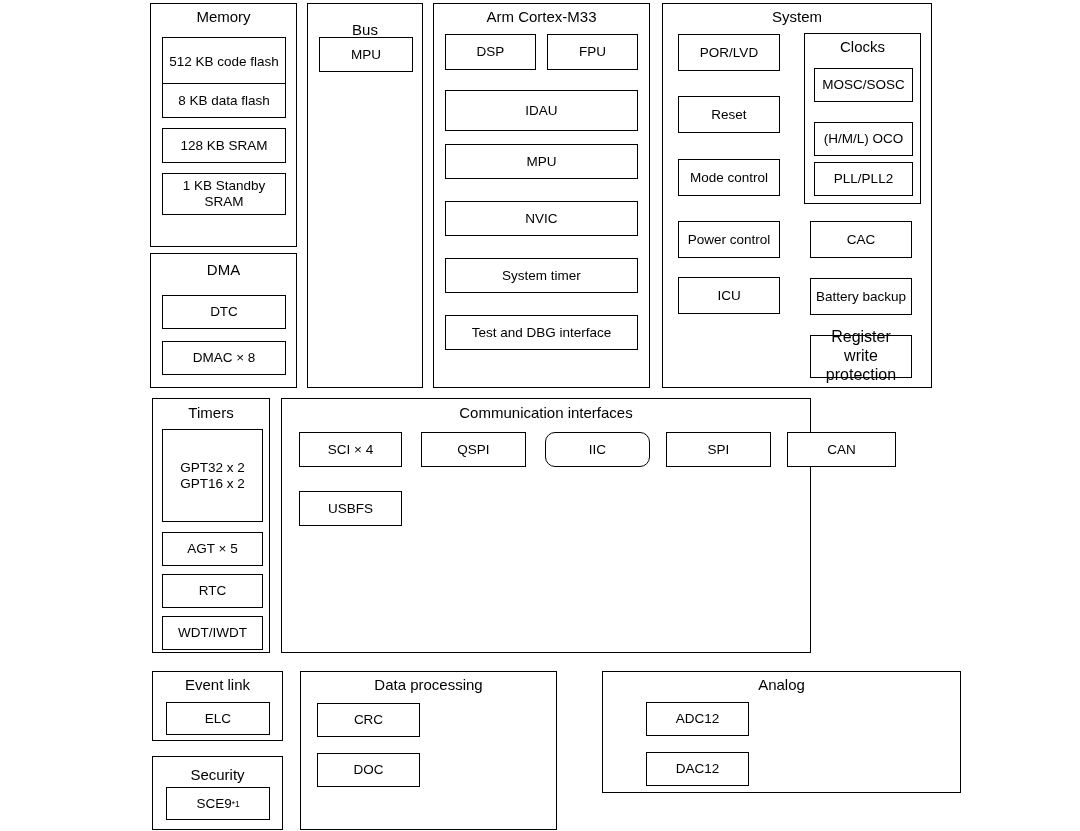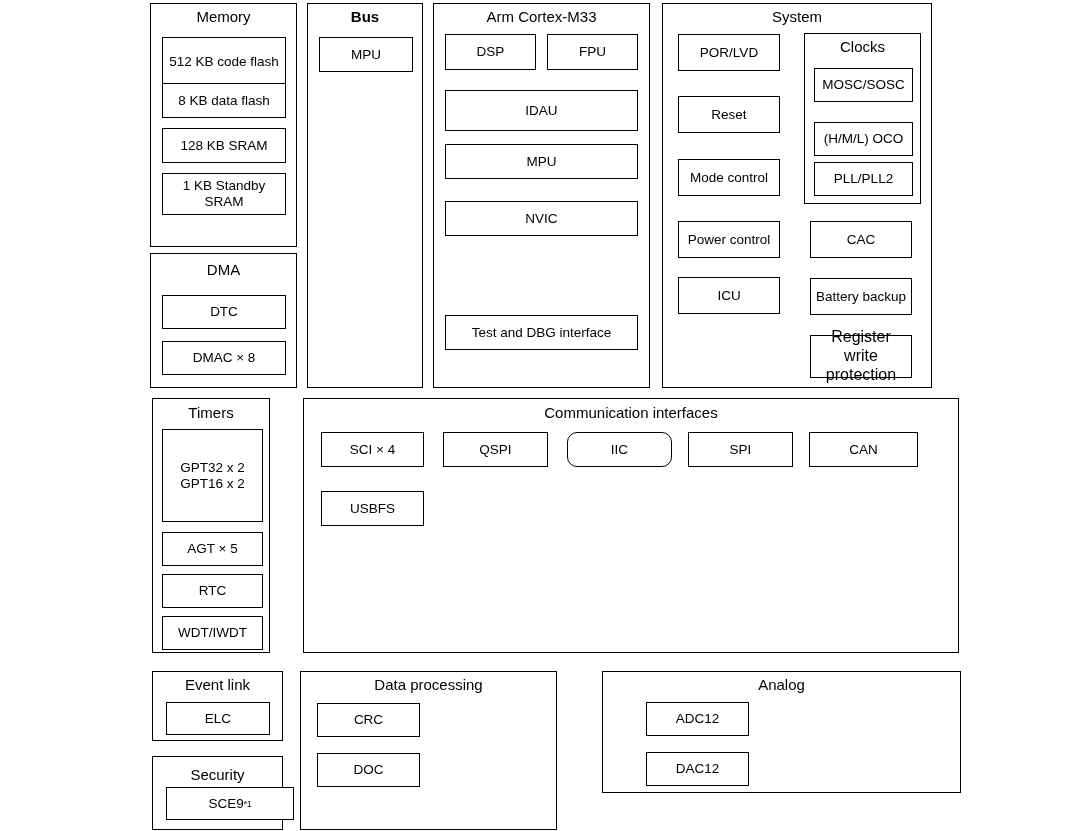--- a/index.html
+++ b/index.html
@@ -83,31 +83,32 @@
 SRAM</div>
   </div>
 
   <div class="panel" style="left:150px; top:253px; width:147px; height:135px;">
     <div class="panel-title" style="top:8px;">DMA</div>
     <div class="block" style="left:11px; top:41px; width:124px; height:34px;">DTC</div>
     <div class="block" style="left:11px; top:87px; width:124px; height:34px;">DMAC × 8</div>
   </div>
 
   <div class="panel" style="left:307px; top:3px; width:116px; height:385px;">
-    <div class="panel-title" style="top:5px;font-weight:bold;">Bus</div>
+    <div class="panel-title" style="top:18px;">Bus</div>
     <div class="block" style="left:11px; top:33px; width:94px; height:35px;">MPU</div>
   </div>
 
   <div class="panel" style="left:433px; top:3px; width:217px; height:385px;">
     <div class="panel-title" style="top:5px;">Arm Cortex-M33</div>
     <div class="block" style="left:11px; top:30px; width:91px; height:36px;">DSP</div>
     <div class="block" style="left:113px; top:30px; width:91px; height:36px;">FPU</div>
     <div class="block" style="left:11px; top:86px; width:193px; height:41px;">IDAU</div>
     <div class="block" style="left:11px; top:140px; width:193px; height:35px;">MPU</div>
     <div class="block" style="left:11px; top:197px; width:193px; height:35px;">NVIC</div>
+    <div class="block" style="left:11px; top:254px; width:193px; height:35px;">System timer</div>
     <div class="block" style="left:11px; top:311px; width:193px; height:35px;">Test and DBG interface</div>
   </div>
 
   <div class="panel" style="left:662px; top:3px; width:270px; height:385px;">
     <div class="panel-title" style="top:5px;">System</div>
 
     <div class="block" style="left:15px; top:30px; width:102px; height:37px;">POR/LVD</div>
     <div class="block" style="left:15px; top:92px; width:102px; height:37px;">Reset</div>
     <div class="block" style="left:15px; top:155px; width:102px; height:37px;">Mode control</div>
     <div class="block" style="left:15px; top:217px; width:102px; height:37px;">Power control</div>
@@ -128,38 +129,38 @@
 
   <div class="panel" style="left:152px; top:398px; width:118px; height:255px;">
     <div class="panel-title" style="top:6px;">Timers</div>
     <div class="block" style="left:9px; top:30px; width:101px; height:93px;">GPT32 x 2
 GPT16 x 2</div>
     <div class="block" style="left:9px; top:133px; width:101px; height:34px;">AGT × 5</div>
     <div class="block" style="left:9px; top:175px; width:101px; height:34px;">RTC</div>
     <div class="block" style="left:9px; top:217px; width:101px; height:34px;">WDT/IWDT</div>
   </div>
 
-  <div class="panel" style="left:281px; top:398px; width:656px; height:255px;margin-left:22px;">
+  <div class="panel" style="left:281px; top:398px; width:530px; height:255px;">
     <div class="panel-title" style="top:6px;">Communication interfaces</div>
     <div class="block" style="left:17px; top:33px; width:103px; height:35px;">SCI × 4</div>
     <div class="block" style="left:139px; top:33px; width:105px; height:35px;">QSPI</div>
     <div class="block" style="left:263px; top:33px; width:105px; height:35px;border-radius:10px;">IIC</div>
     <div class="block" style="left:384px; top:33px; width:105px; height:35px;">SPI</div>
     <div class="block" style="left:505px; top:33px; width:109px; height:35px;">CAN</div>
     <div class="block" style="left:17px; top:92px; width:103px; height:35px;">USBFS</div>
   </div>
 
   <div class="panel" style="left:152px; top:671px; width:131px; height:70px;">
     <div class="panel-title" style="top:5px;">Event link</div>
     <div class="block" style="left:13px; top:30px; width:104px; height:33px;">ELC</div>
   </div>
 
   <div class="panel" style="left:152px; top:756px; width:131px; height:74px;">
     <div class="panel-title" style="top:10px;">Security</div>
-    <div class="block" style="left:13px; top:30px; width:128px; height:33px;">
+    <div class="block" style="left:13px; top:30px; width:104px; height:33px;">
       <span>SCE9</span><sup>*1</sup>
     </div>
   </div>
 
   <div class="panel" style="left:300px; top:671px; width:257px; height:159px;">
     <div class="panel-title" style="top:5px;">Data processing</div>
     <div class="block" style="left:16px; top:31px; width:103px; height:34px;">CRC</div>
     <div class="block" style="left:16px; top:81px; width:103px; height:34px;">DOC</div>
   </div>
 

